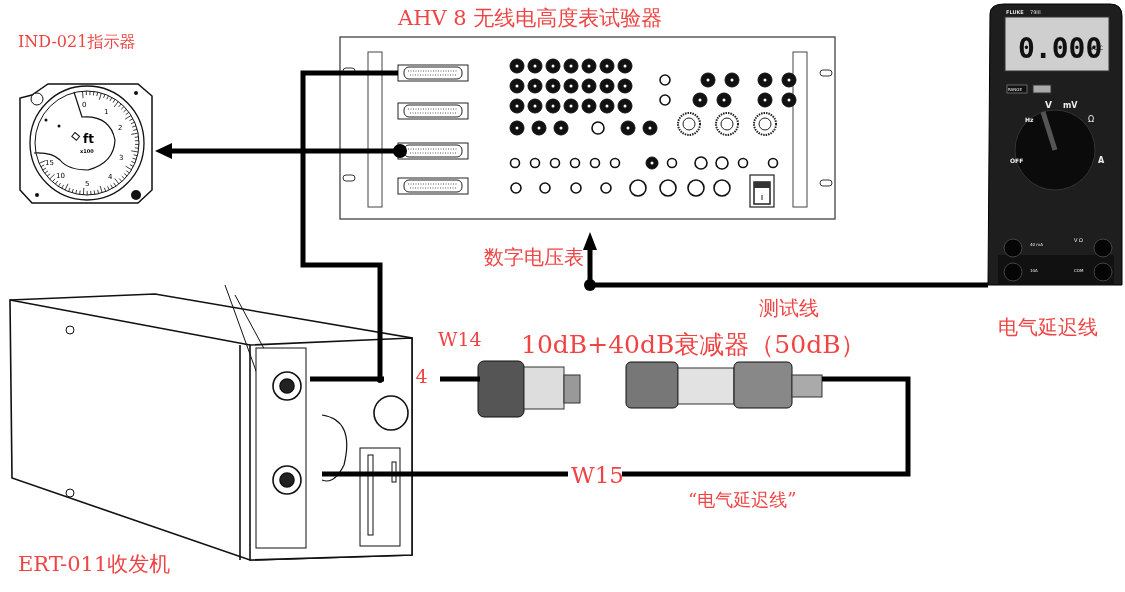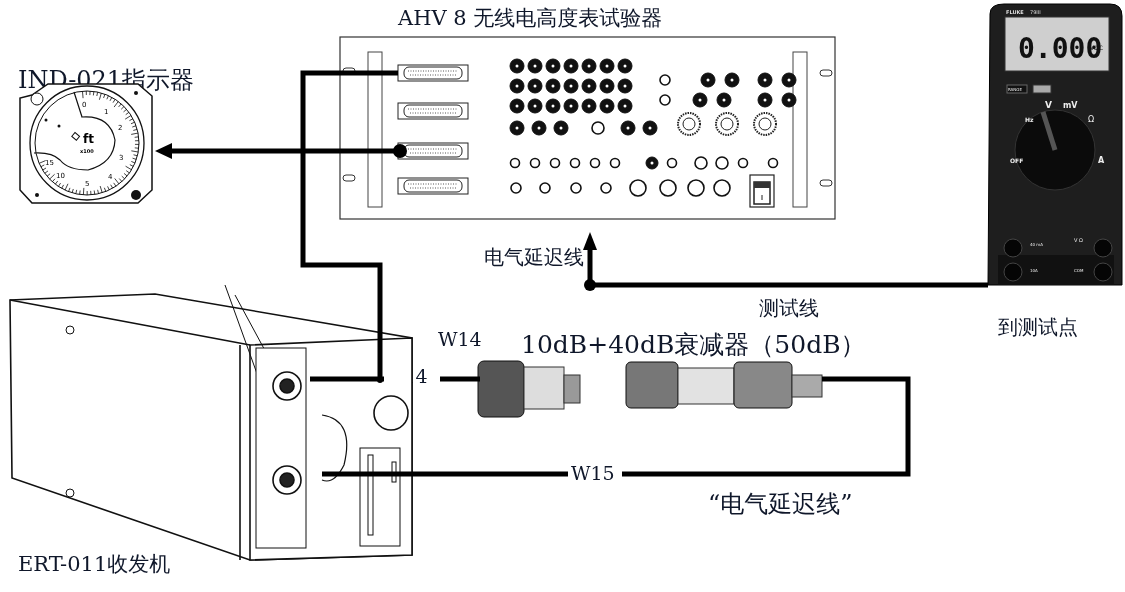--- a/index.html
+++ b/index.html
@@ -1,33 +1,33 @@
 <!DOCTYPE html>
 <html><head>
 <meta charset="utf-8">
 <style>
   html, body { margin:0; padding:0; background:#ffffff; }
   body { width:1125px; height:592px; position:relative; overflow:hidden;
          font-family:"DejaVu Serif","Liberation Serif",serif; color:#111; }
-  .lbl { position:absolute; font-size:19px; white-space:nowrap; color:#0f172a; }
+  .lbl { position:absolute; font-size:19px; white-space:nowrap; color:#ef4444; }
   svg#diagram { position:absolute; left:0; top:0; }
 </style>
 </head>
 <body>
 
 <div class="lbl" style="left:398px; top:4px; font-size:21px;">AHV 8 无线电高度表试验器</div>
-<div class="lbl" style="left:18px; top:64px; font-size:24px;">IND-021指示器</div>
-<div class="lbl" style="left:484px; top:244px; font-size:20px;">电气延迟线</div>
+<div class="lbl" style="left:18px; top:32px; font-size:16px;">IND-021指示器</div>
+<div class="lbl" style="left:484px; top:244px; font-size:20px;">数字电压表</div>
 <div class="lbl" style="left:757px; top:275px; font-size:20px; background:#fff; padding:0 2px;margin-top:20px;">测试线</div>
-<div class="lbl" style="left:998px; top:314px; font-size:20px;">到测试点</div>
+<div class="lbl" style="left:998px; top:314px; font-size:20px;">电气延迟线</div>
 <div class="lbl" style="left:438px; top:328px; font-size:19px;">W14</div>
 <div class="lbl" style="left:521px; top:328px; font-size:25px;">10dB+40dB衰减器（50dB）</div>
 <div class="lbl" style="left:384px; top:365px; font-size:19px; background:#fff;">W14</div>
-<div class="lbl" style="left:570px; top:462px; font-size:19px; background:#fff; padding:0 1px;">W15</div>
-<div class="lbl" style="left:708px; top:488px; font-size:24px;">“电气延迟线”</div>
+<div class="lbl" style="left:570px; top:462px; font-size:23px; background:#fff; padding:0 1px;">W15</div>
+<div class="lbl" style="left:688px; top:488px; font-size:18px;">“电气延迟线”</div>
 <div class="lbl" style="left:18px; top:550px; font-size:21px;">ERT-011收发机</div>
 
 <svg id="diagram" width="1125" height="592" viewBox="0 0 1125 592">
 
   <g>
     <rect x="340" y="37" width="495" height="182" fill="#fff" stroke="#333" stroke-width="1.2"></rect>
 
     <rect x="368" y="52" width="14" height="155" fill="#fff" stroke="#444"></rect>
     <rect x="793" y="52" width="14" height="155" fill="#fff" stroke="#444"></rect>
     <rect x="343" y="68" width="12" height="6" rx="3" fill="#fff" stroke="#333"></rect>

